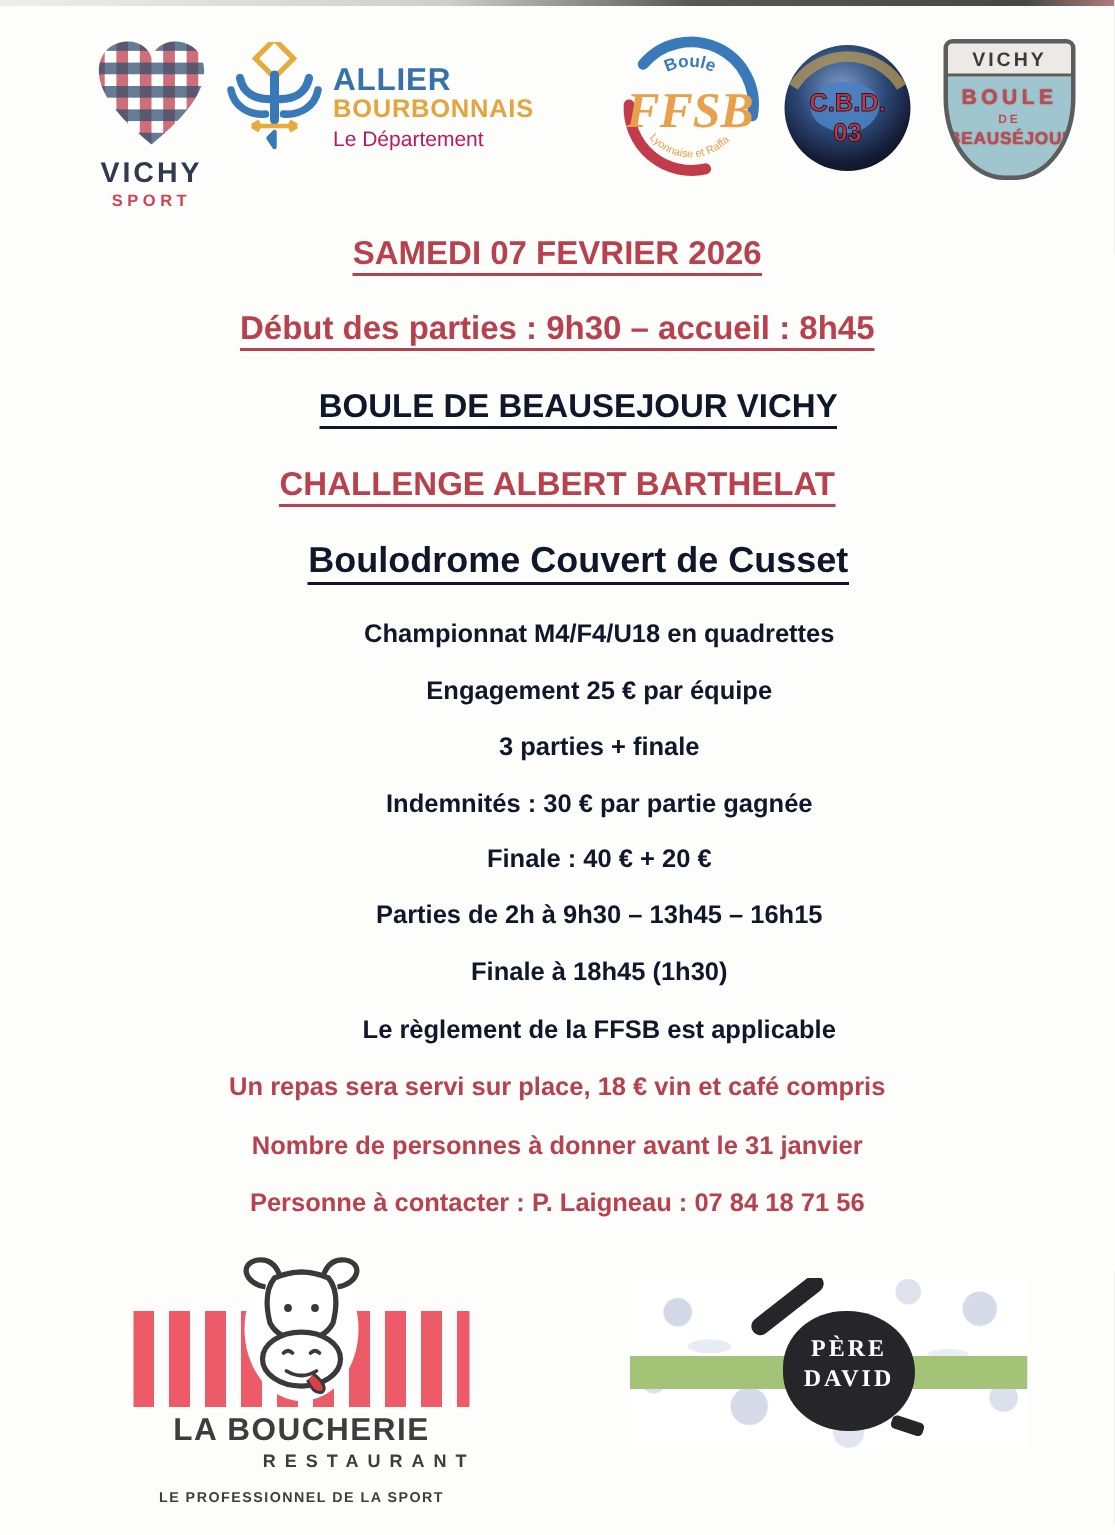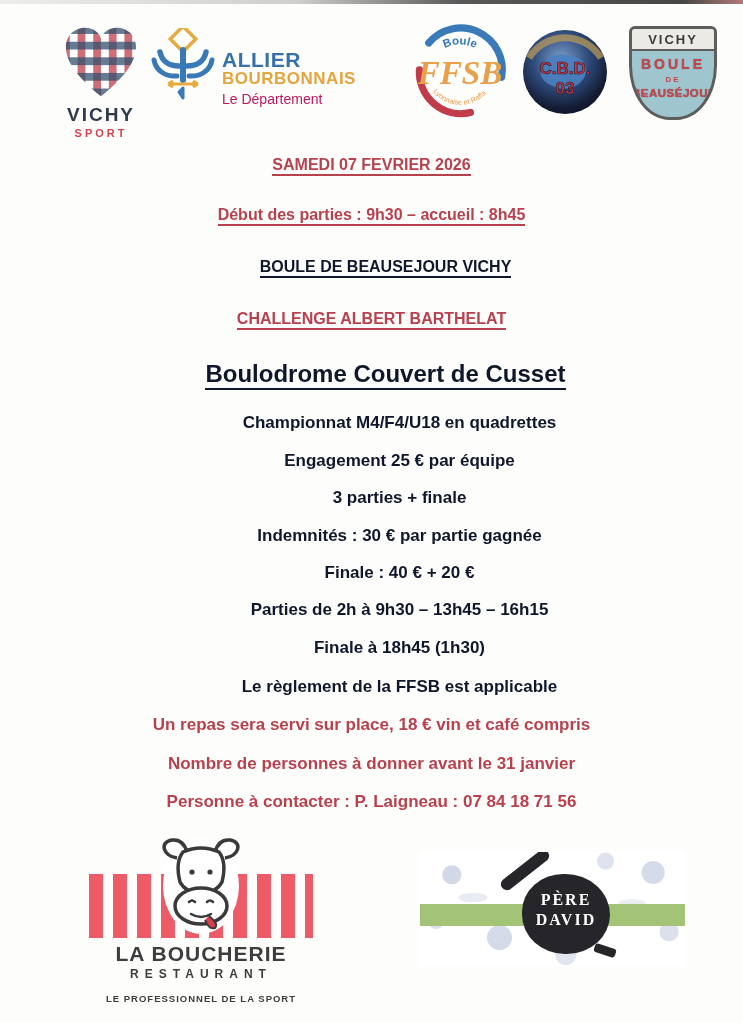--- a/index.html
+++ b/index.html
@@ -12,21 +12,21 @@
   .scan-edge{position:absolute;top:0;left:0;width:100%;height:4px;
     background:linear-gradient(90deg,rgba(190,195,190,.25),rgba(150,150,148,.45) 40%,rgba(70,70,70,.9) 62%,#474743 92%,rgba(160,90,90,.8));}
 
   
   .logo{position:absolute;}
   
   .vichy-sport{left:55px;top:26px;width:92px;text-align:center;}
   .vichy-sport .word{font-weight:bold;color:#2e3a4d;font-size:19px;letter-spacing:2px;margin-top:2px;}
   .vichy-sport .sub{font-weight:bold;color:#cf4450;font-size:11px;letter-spacing:3px;margin-top:1px;}
   
-  .allier{left:150px;top:28px;width:245px;display:flex;align-items:flex-end;}
+  .allier{left:150px;top:28px;width:245px;display:flex;align-items:center;}
   .allier .txt{margin-left:6px;line-height:1.02;padding-top:8px;}
   .allier .t1{color:#3672a9;font-weight:bold;font-size:21px;letter-spacing:.5px;}
   .allier .t2{color:#e3a63e;font-weight:bold;font-size:17px;letter-spacing:.5px;}
   .allier .t3{color:#be185d;font-size:14px;margin-top:4px;}
   
   .ffsb{left:408px;top:20px;width:104px;height:104px;}
   
   .cbd{left:521px;top:28px;width:88px;height:88px;}
   
   .shield{left:629px;top:26px;width:88px;height:94px;
@@ -38,36 +38,36 @@
     text-shadow:0 0 1px #7c2a30;}
   .shield .r2{color:#c04a50;font-weight:bold;font-size:8px;letter-spacing:2px;margin-top:3px;}
   .shield .r3{color:#c04a50;font-weight:bold;font-size:11.5px;letter-spacing:.5px;margin-top:3px;
     text-shadow:0 0 1px #7c2a30;}
 
   
   .line{position:absolute;left:0;width:100%;text-align:center;font-weight:bold;}
   .u{border-bottom:2px solid currentColor;padding-bottom:1px;}
   .red{color:#b8414e;}
   .dark{color:#0f172a;margin-left:28px;}
-  .sz-l{font-size:16px;}
+  .sz-l{font-size:22px;}
   .sz-xl{font-size:24px;}
   .sz-m{font-size:17px;}
   .l1{top:156px}.l2{top:206px}.l3{top:258px}.l4{top:310px}.l5{top:360px}
   .l6{top:413px}.l7{top:451px}.l8{top:488px}.l9{top:526px}.l10{top:563px}
   .l11{top:600px}.l12{top:638px}.l13{top:677px}.l14{top:715px}.l15{top:754px}.l16{top:792px}
 
   
   
   .boucherie{left:85px;top:836px;width:232px;text-align:center;}
   .boucherie .visual{position:relative;height:102px;}
   .boucherie .stripes{position:absolute;left:4px;right:4px;top:38px;height:64px;
     background:repeating-linear-gradient(90deg,#ee5b68 0 14px,transparent 14px 24px);}
   .boucherie .cow{position:absolute;left:50%;top:0;transform:translateX(-50%);z-index:2;}
   .boucherie .name{font-weight:bold;font-size:21px;color:#3d3d3d;letter-spacing:1px;margin-top:4px;}
-  .boucherie .type{font-weight:bold;font-size:12px;color:#3d3d3d;letter-spacing:6px;margin-top:1px;}
+  .boucherie .type{font-weight:bold;font-size:12px;color:#3d3d3d;letter-spacing:6px;margin-top:1px;text-align:right;}
   .boucherie .tag{font-weight:bold;font-size:9.5px;color:#3d3d3d;letter-spacing:1px;margin-top:12px;}
   
   .peredavid{left:420px;top:852px;width:265px;height:114px;background:#fff;overflow:hidden;}
   .damask{position:absolute;inset:0;
     background:
       radial-gradient(circle at 12% 20%,rgba(196,203,224,.75) 0 9px,transparent 10px),
       radial-gradient(circle at 30% 75%,rgba(196,203,224,.7) 0 12px,transparent 13px),
       radial-gradient(circle at 6% 60%,rgba(196,203,224,.6) 0 8px,transparent 9px),
       radial-gradient(circle at 88% 18%,rgba(196,203,224,.7) 0 11px,transparent 12px),
       radial-gradient(circle at 94% 70%,rgba(196,203,224,.6) 0 9px,transparent 10px),

